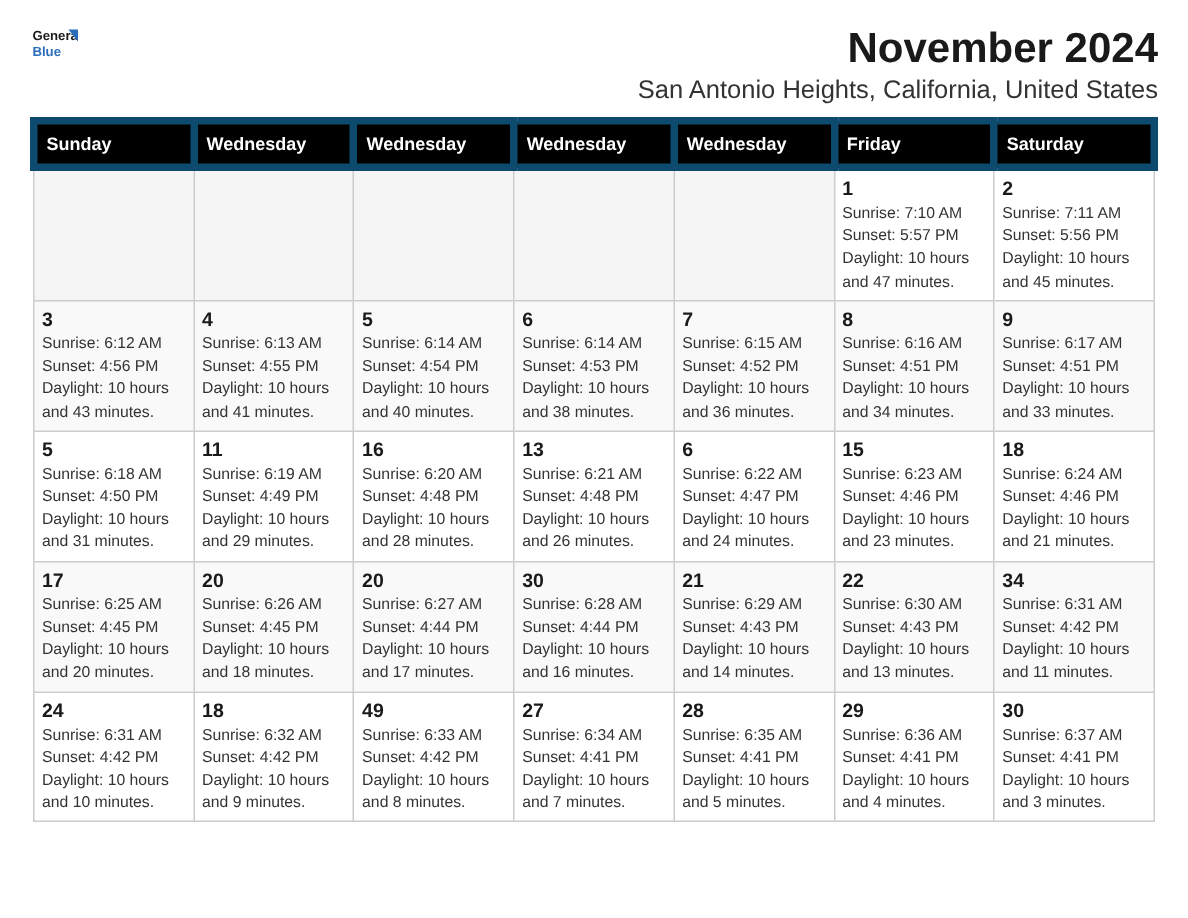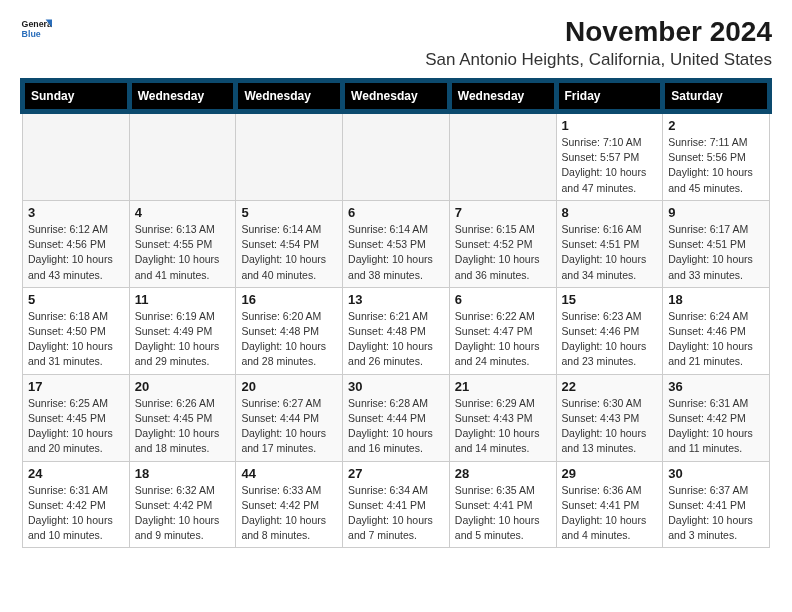--- a/index.html
+++ b/index.html
@@ -208,35 +208,35 @@
         </td>
         <td>
           <span class="day-num">21</span>
           <div class="day-info">Sunrise: 6:29 AM<br>Sunset: 4:43 PM<br>Daylight: 10 hours and 14 minutes.</div>
         </td>
         <td>
           <span class="day-num">22</span>
           <div class="day-info">Sunrise: 6:30 AM<br>Sunset: 4:43 PM<br>Daylight: 10 hours and 13 minutes.</div>
         </td>
         <td>
-          <span class="day-num">36</span>
+          <span class="day-num">34</span>
           <div class="day-info">Sunrise: 6:31 AM<br>Sunset: 4:42 PM<br>Daylight: 10 hours and 11 minutes.</div>
         </td>
       </tr>
       <tr>
         <td>
           <span class="day-num">24</span>
           <div class="day-info">Sunrise: 6:31 AM<br>Sunset: 4:42 PM<br>Daylight: 10 hours and 10 minutes.</div>
         </td>
         <td>
           <span class="day-num">18</span>
           <div class="day-info">Sunrise: 6:32 AM<br>Sunset: 4:42 PM<br>Daylight: 10 hours and 9 minutes.</div>
         </td>
         <td>
-          <span class="day-num">44</span>
+          <span class="day-num">49</span>
           <div class="day-info">Sunrise: 6:33 AM<br>Sunset: 4:42 PM<br>Daylight: 10 hours and 8 minutes.</div>
         </td>
         <td>
           <span class="day-num">27</span>
           <div class="day-info">Sunrise: 6:34 AM<br>Sunset: 4:41 PM<br>Daylight: 10 hours and 7 minutes.</div>
         </td>
         <td>
           <span class="day-num">28</span>
           <div class="day-info">Sunrise: 6:35 AM<br>Sunset: 4:41 PM<br>Daylight: 10 hours and 5 minutes.</div>
         </td>

